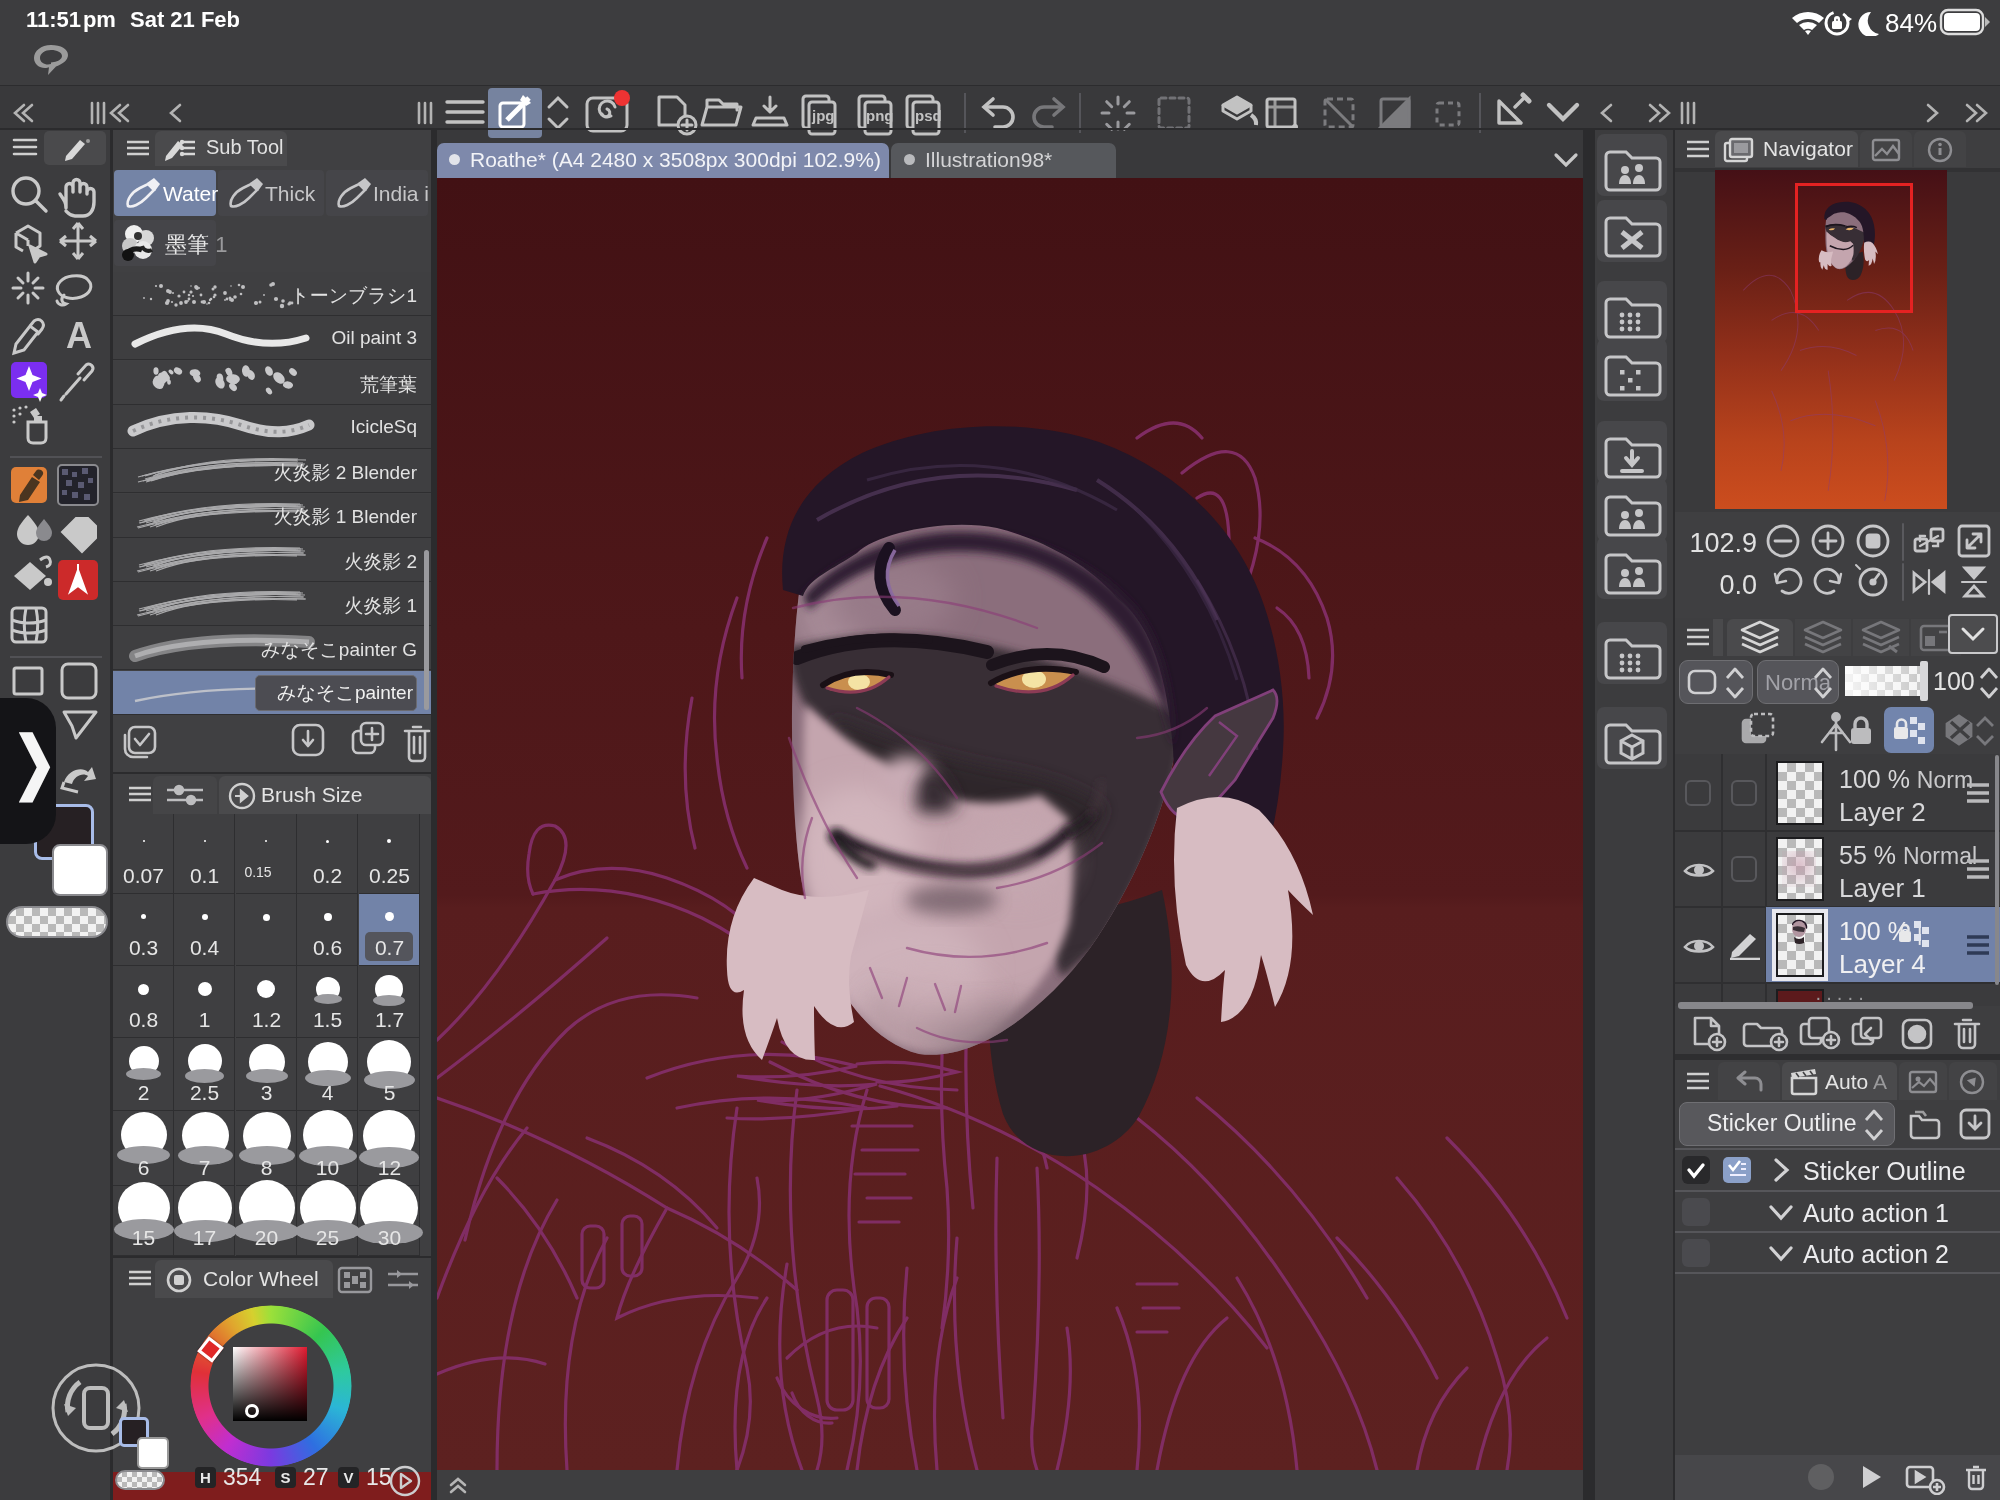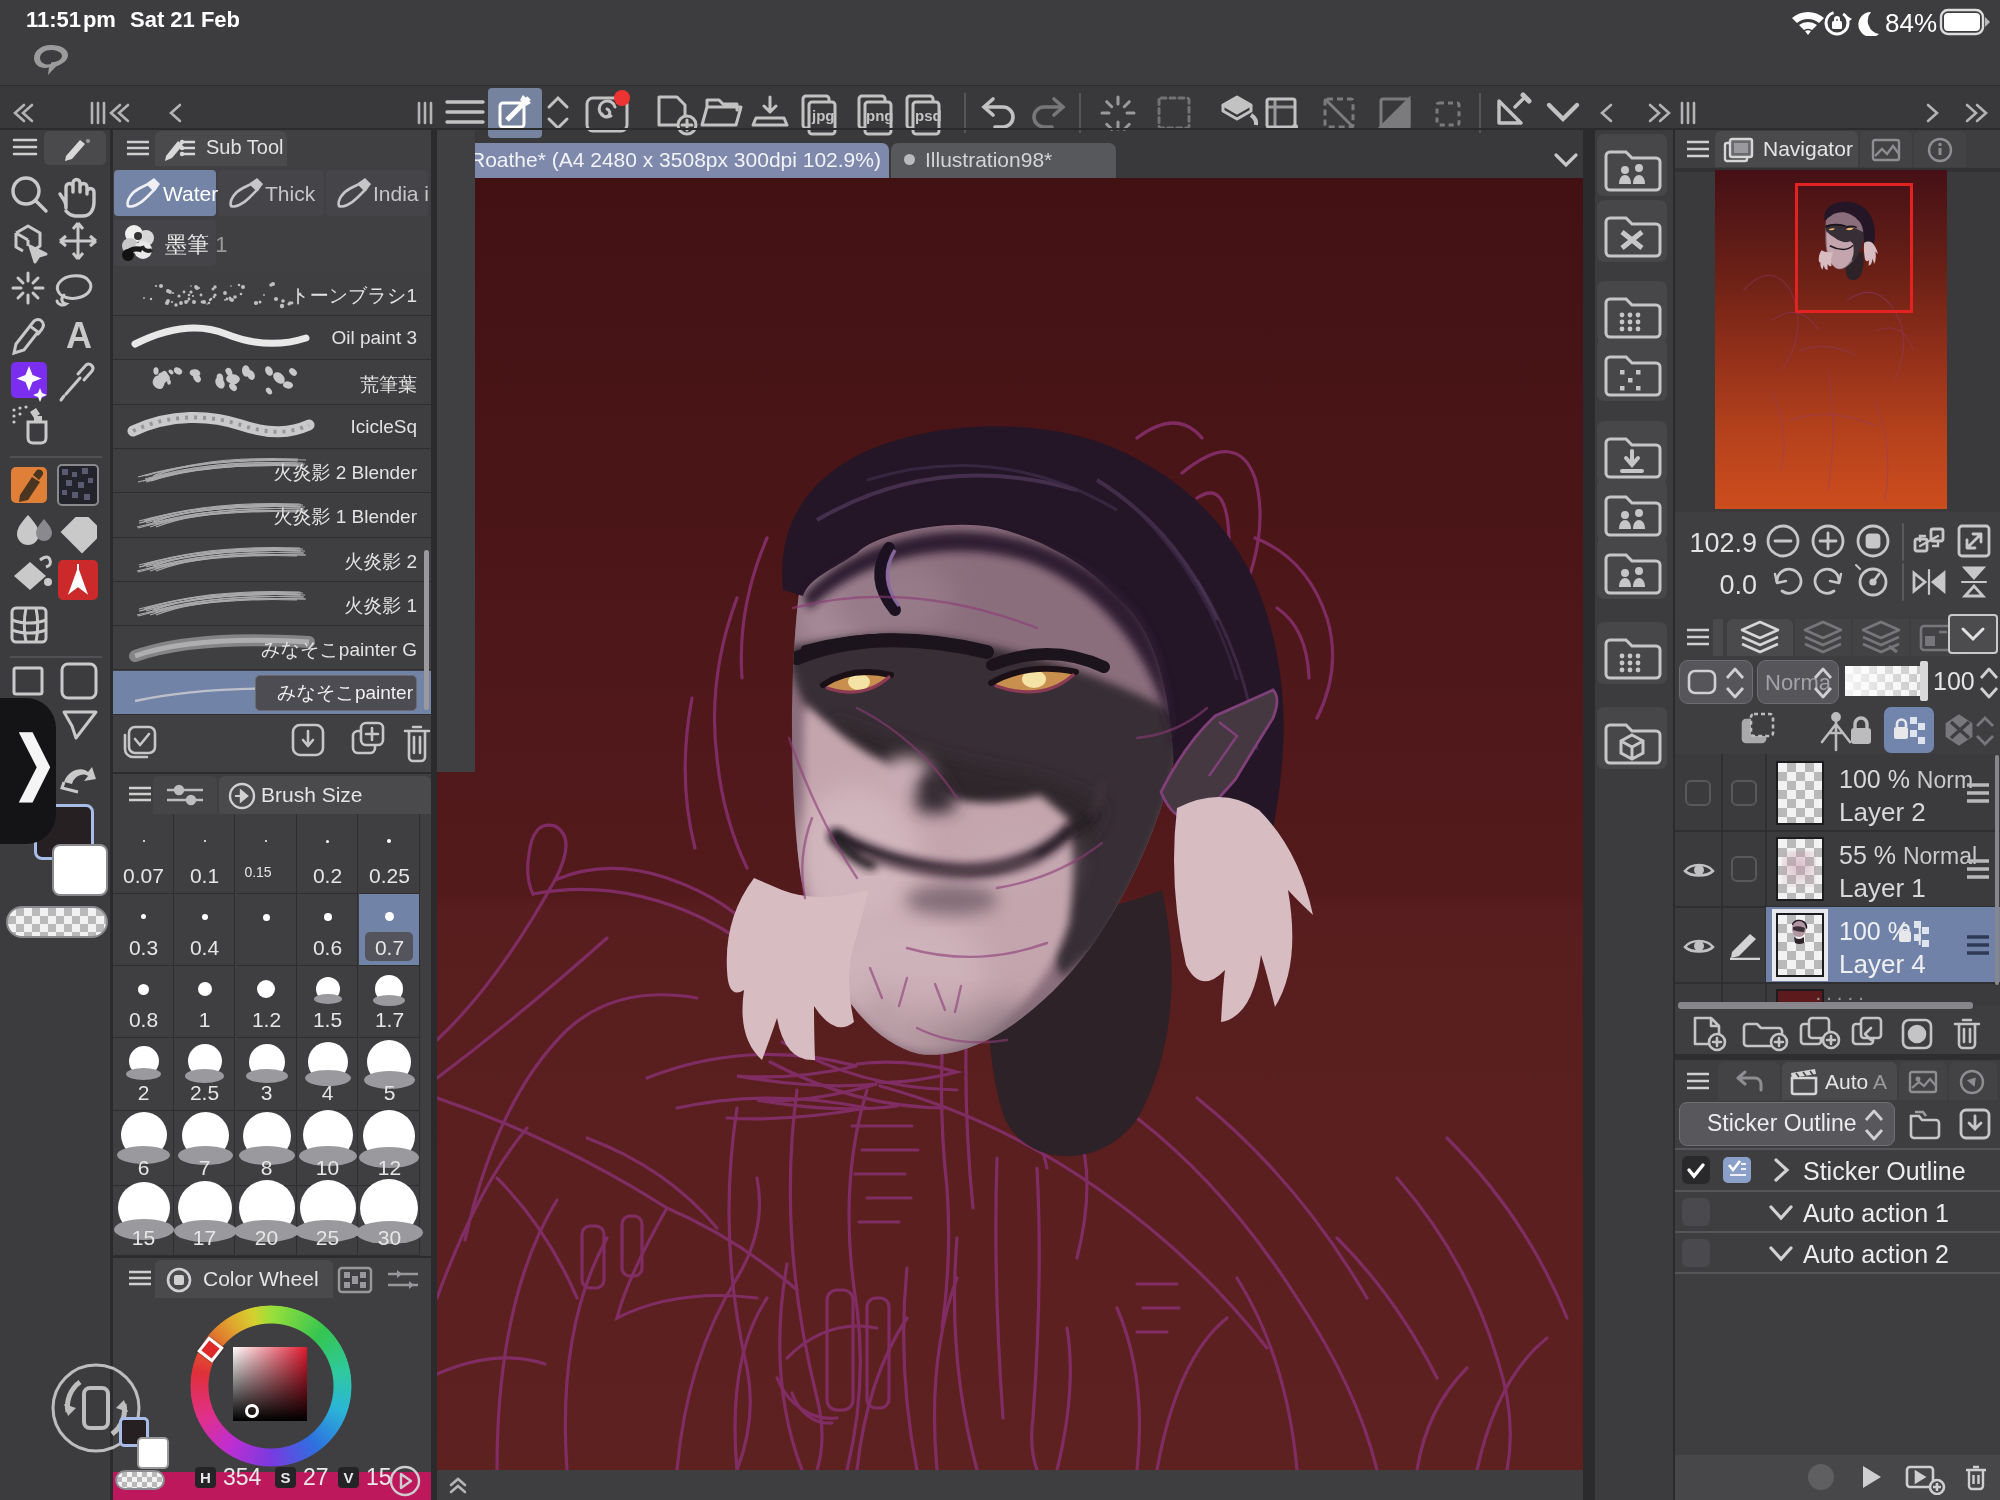--- a/index.html
+++ b/index.html
@@ -1,16 +1,16 @@
 <!DOCTYPE html>
 <html><head>
 <meta charset="utf-8">
 <style>
 html,body{margin:0;padding:0;background:#3c3c3e;font-family:"Liberation Sans",sans-serif;}
-#stage{position:relative;width:2000px;height:1500px;overflow:hidden;background:#be185d;color:#d9d9d9;}
+#stage{position:relative;width:2000px;height:1500px;overflow:hidden;background:#7f1d1d;color:#d9d9d9;}
 .abs{position:absolute;}
 .tab{background:#4a4a4c;border-radius:6px 6px 0 0;}
 svg{display:block}
 .chk{background-image:
  linear-gradient(45deg,#b9b9b9 25%,transparent 25%,transparent 75%,#b9b9b9 75%),
  linear-gradient(45deg,#b9b9b9 25%,transparent 25%,transparent 75%,#b9b9b9 75%);
  background-color:#f2f2f2;}
 </style>
 </head>
 <body>
@@ -451,21 +451,21 @@
         <svg width="92" height="92" viewBox="0 0 92 92" fill="none" stroke="#bdbdbd">
 <circle cx="46" cy="46" r="43" stroke-width="3"></circle>
 <rect x="34" y="26" width="24" height="40" rx="6" stroke-width="4"></rect>
 <path d="M30 20 a30 30 0 0 0 -12 30" stroke-width="5"></path>
 <path d="M14 42 l4 12 8-8 z" fill="#bdbdbd" stroke="none"></path>
 <path d="M62 72 a30 30 0 0 0 12-30" stroke-width="5"></path>
 <path d="M78 50 l-4-12 -8 8 z" fill="#bdbdbd" stroke="none"></path>
 </svg>
       </div>
 </div>
-<div class="abs" id="subtool" style="left:113px;top:130px;width:362px;height:642px;background:#404042;">
+<div class="abs" id="subtool" style="left:113px;top:130px;width:318px;height:642px;background:#404042;">
       <div class="abs" style="left:0;top:0;width:318px;height:36px;">
 <svg width="318" height="36">
           <g stroke="#cfcfcf" stroke-width="2.4" fill="none">
             <path d="M14 12 h22 M14 18 h22 M14 24 h22"></path>
           </g>
         </svg>
       </div>
 <div class="abs tab" style="left:42px;top:1px;width:132px;height:35px;"></div>
 <div class="abs" style="left:52px;top:6px;">
         <svg width="34" height="26" viewBox="0 0 34 26" fill="#d8d8d8">

